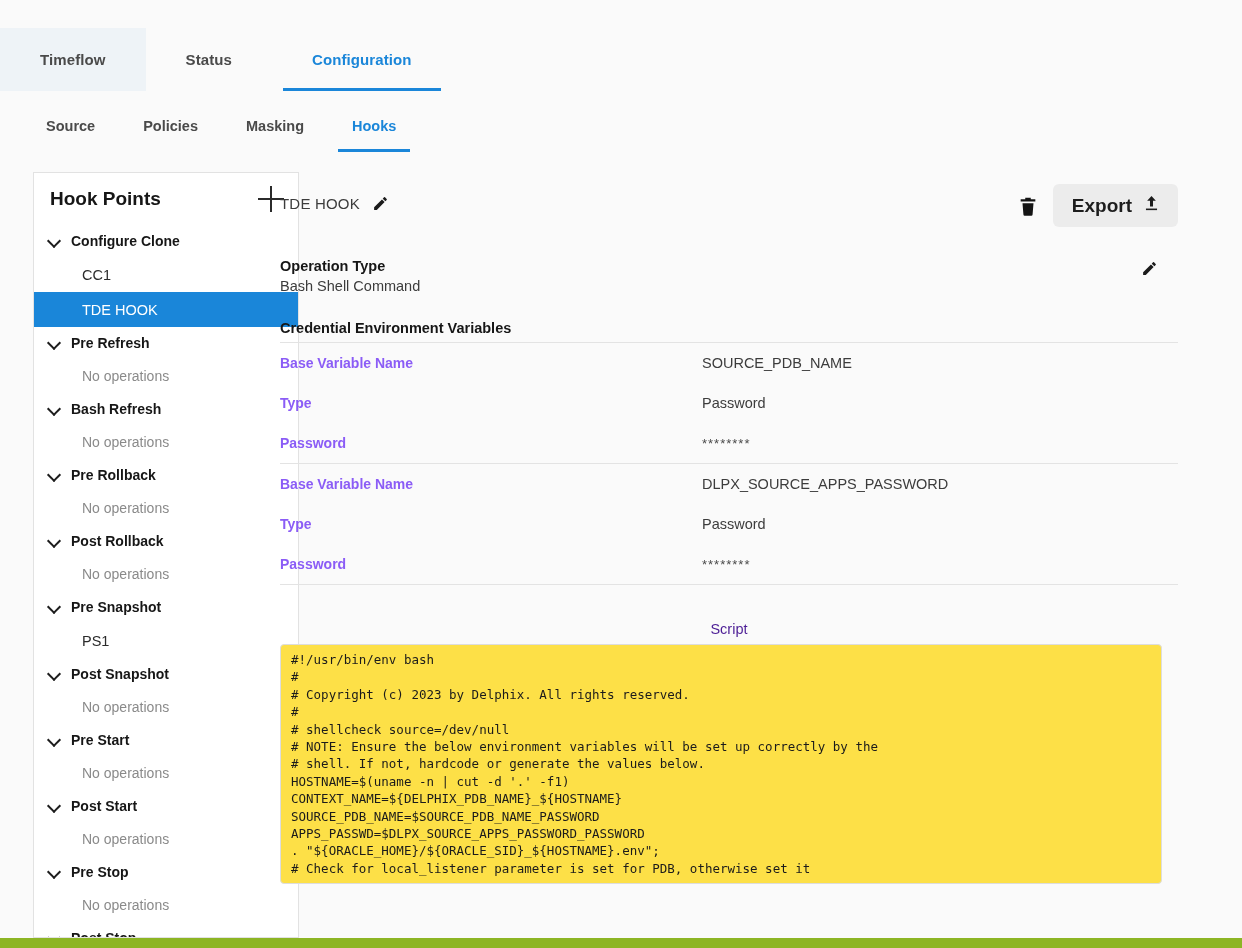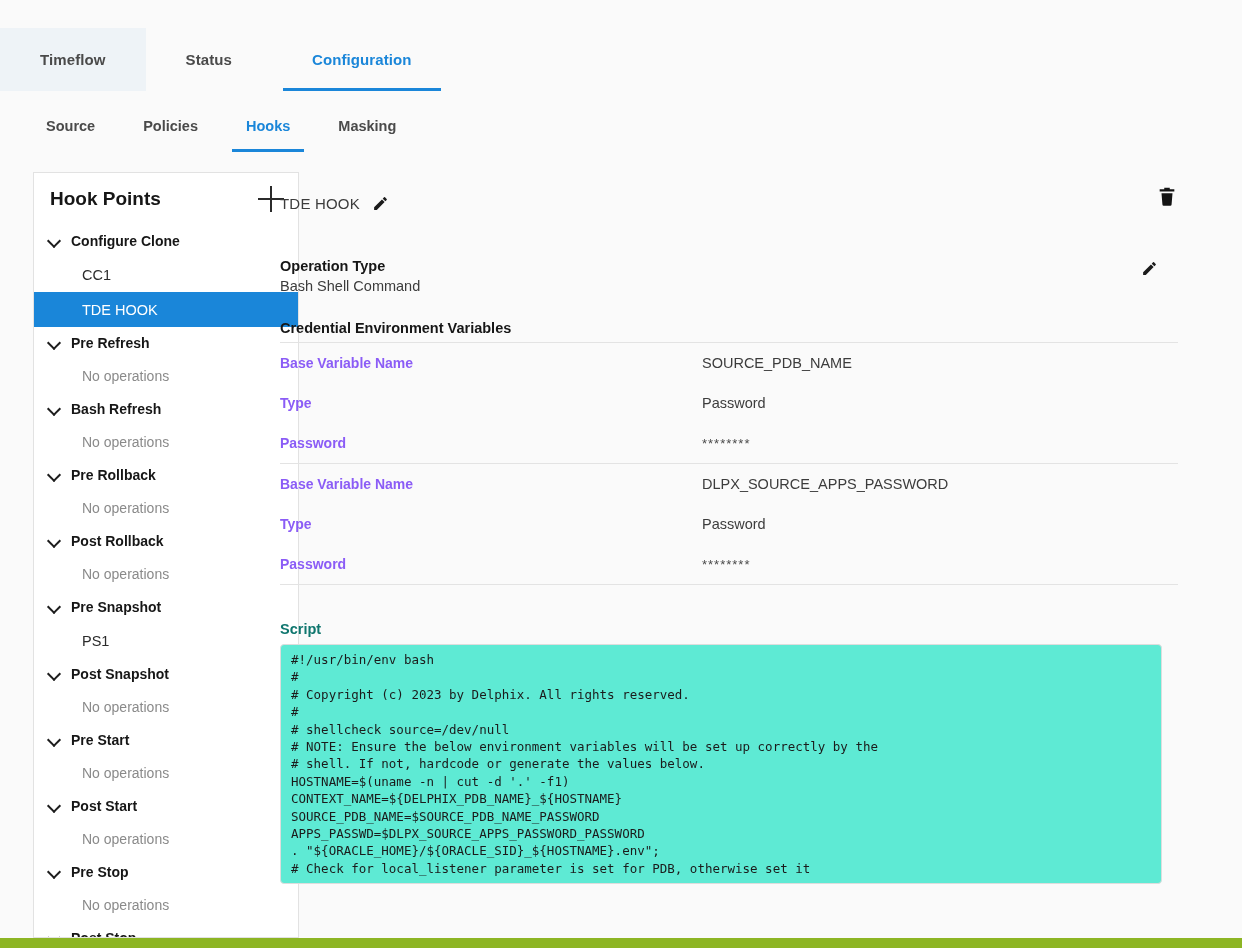--- a/index.html
+++ b/index.html
@@ -140,26 +140,26 @@
   .kv-row {
     display: flex; align-items: center; height: 40px;
   }
   .kv-key { width: 422px; font-size: 14px; font-weight: bold; color: #8b5cf6; }
   .kv-val { font-size: 14.5px; color: #3c3c3c; }
   .kv-val.mask { letter-spacing: 1px; font-size: 13px; color: #4a4a4a; }
   .kv-block.last { border-bottom: 1px solid #e3e3e3; }
 
   
   .script-label {
-    font-size: 14.5px; font-weight: bold; color: #0f766e;
-    margin-top: 36px; margin-bottom: 7px;
+    font-size: 14.5px; font-weight: normal; color: #4c1d95;
+    margin-top: 36px; margin-bottom: 7px; text-align: center;
   }
   .script-box {
     width: 882px; height: 240px;
-    background: #5eead4;
+    background: #fde047;
     border: 1px solid #dddddd; border-radius: 4px;
     padding: 6px 10px 0 10px;
     font-family: "DejaVu Sans Mono", monospace;
     font-size: 12.5px; line-height: 17.4px;
     color: #1b1b1b;
     white-space: pre; overflow: hidden;
   }
 
   
   .bottom-bar {
@@ -174,22 +174,22 @@
 
   <div class="tabbar">
       <div class="tab hovered">Timeflow</div>
       <div class="tab">Status</div>
       <div class="tab active">Configuration</div>
     </div>
 
   <div class="subtabbar">
       <div class="subtab">Source</div>
       <div class="subtab">Policies</div>
+      <div class="subtab">Masking</div>
       <div class="subtab active">Hooks</div>
-      <div class="subtab">Masking</div>
     </div>
 
   <div class="sidebar">
     <div class="sidebar-head">
       <span class="sidebar-title">Hook Points</span>
       <span class="plus-icon"></span>
     </div>
     <div id="hp-list">
         <div class="hp-group">
           <div class="hp-group-head">
@@ -280,20 +280,29 @@
           <path d="M3 17.25V21h3.75L17.81 9.94l-3.75-3.75L3 17.25zM20.71 7.04a1 1 0 0 0 0-1.41l-2.34-2.34a1 1 0 0 0-1.41 0l-1.83 1.83 3.75 3.75 1.83-1.83z" fill="#1b1b1b"></path>
         </svg>
       </span>
 
       <div class="head-actions">
         <span class="trash-btn">
           <svg width="22" height="24" viewBox="0 0 24 24">
             <path d="M9 3h6v1.6h5V7H4V4.6h5V3zm-3 6h12l-1 12.2a1.4 1.4 0 0 1-1.4 1.3H8.4A1.4 1.4 0 0 1 7 21.2L6 9z" fill="#141414"></path>
           </svg>
         </span>
+        <button class="export-btn">
+          <span>Export</span>
+          <span>
+            <svg width="19" height="20" viewBox="0 0 24 24">
+              <path d="M12 3l5.5 6h-3.6v7.5h-3.8V9H6.5L12 3z" fill="#1d1d1d"></path>
+              <rect x="5" y="19" width="14" height="2" fill="#1d1d1d"></rect>
+            </svg>
+          </span>
+        </button>
       </div>
     </div>
 
     <div class="details">
 
       <div class="op-row">
         <div class="lbl-strong">Operation Type</div>
         <div class="val-plain">Bash Shell Command</div>
         <span class="op-edit">
           <svg width="17" height="17" viewBox="0 0 24 24">

